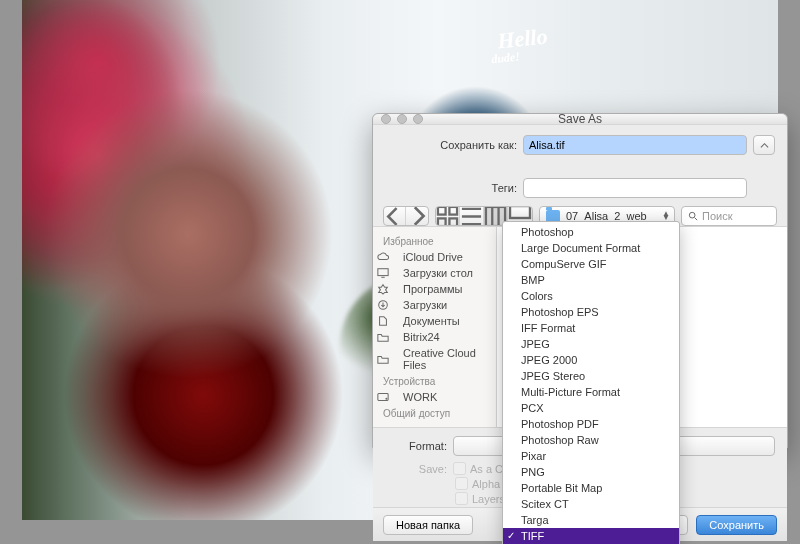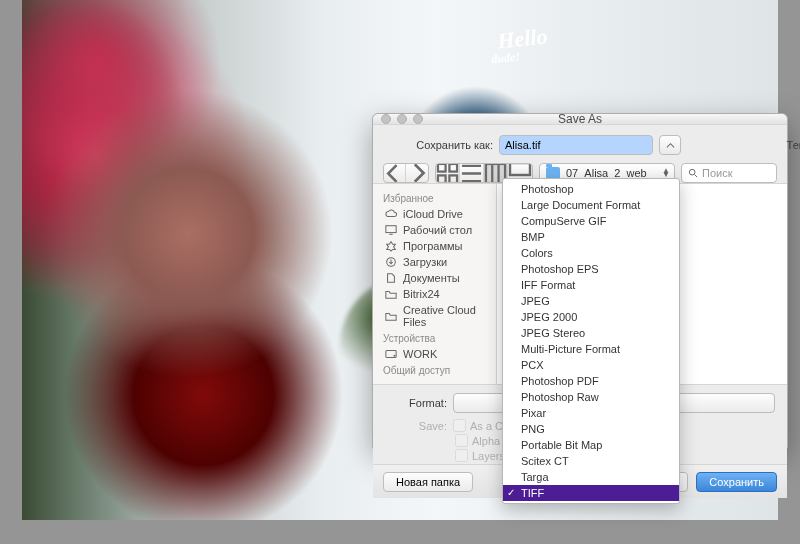--- a/index.html
+++ b/index.html
@@ -74,21 +74,21 @@
     width:10px; height:10px; border-radius:50%;
     background:#c3c3c3; border:1px solid #b0b0b0;
   }
   .title {
     position:absolute; left:0; right:0; text-align:center;
     font-size:12px; color:#4a4a4a;
   }
 
   .header-fields {
     padding: 10px 12px 8px 12px;
-    display:flex; flex-direction:row; gap:23px;
+    display:flex; flex-direction:column; gap:23px;margin-left:24px;
   }
   .field-row { display:flex; align-items:center; gap:6px; }
   .field-label { width:108px; text-align:right; color:#3a3a3a; font-size:11px; }
   .field-input {
     flex:1; height:20px;
     border:1px solid #bdbdbd; border-radius:4px;
     background:#fff; padding:0 5px;
     font-size:11px;
   }
   .field-input.sel { background:#b5d5ff; }
@@ -138,22 +138,22 @@
     border-top:1px solid #d6d6d6; border-bottom:1px solid #d6d6d6;
   }
   .sidebar {
     width:124px; background:#f6f5f3; border-right:1px solid #d6d6d6;
     padding:6px 0; overflow:hidden;
   }
   .group-title {
     padding:3px 10px 2px; color:#8a8a8a; font-size:10px;
   }
   .item {
-    display:flex; align-items:center; gap:6px;
-    padding:2px 12px; color:#4a4a4a;
+    display:flex; align-items:center; gap:14px;
+    padding:2px 4px; color:#4a4a4a;
   }
   .item svg { width:12px; height:12px; flex:0 0 12px; }
   .filepane {
     flex:1; background:#fff; position:relative;
   }
 
   
   .dropdown {
     position:absolute;
     left:129px; top:-6px; 
@@ -319,21 +319,21 @@
         <svg viewBox="0 0 14 12">
             <path d="M4 9a3 3 0 010-6 4 4 0 017 1 2.5 2.5 0 010 5H4z" class="ico"></path>
           </svg>
         <span>iCloud Drive</span>
       </div>
       <div class="item">
         <svg viewBox="0 0 14 12">
             <rect x="1" y="1" width="12" height="8" class="ico"></rect>
             <path d="M5 11h4" class="ico"></path>
           </svg>
-        <span>Рабочий стол</span>
+        <span>Загрузки стол</span>
       </div>
       <div class="item">
         <svg viewBox="0 0 14 12">
             <path d="M7 1l2 3h3l-2 3 2 3H9l-2 2-2-2H2l2-3-2-3h3z" class="ico"></path>
           </svg>
         <span>Программы</span>
       </div>
       <div class="item">
         <svg viewBox="0 0 14 12">
             <circle cx="7" cy="6" r="5" class="ico"></circle>

